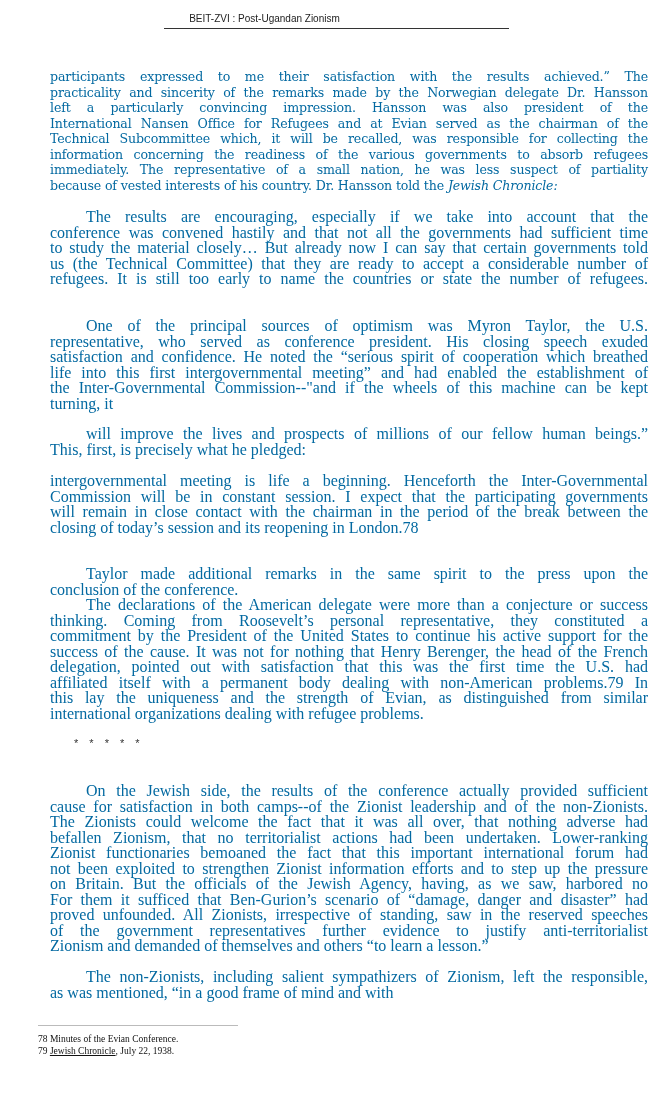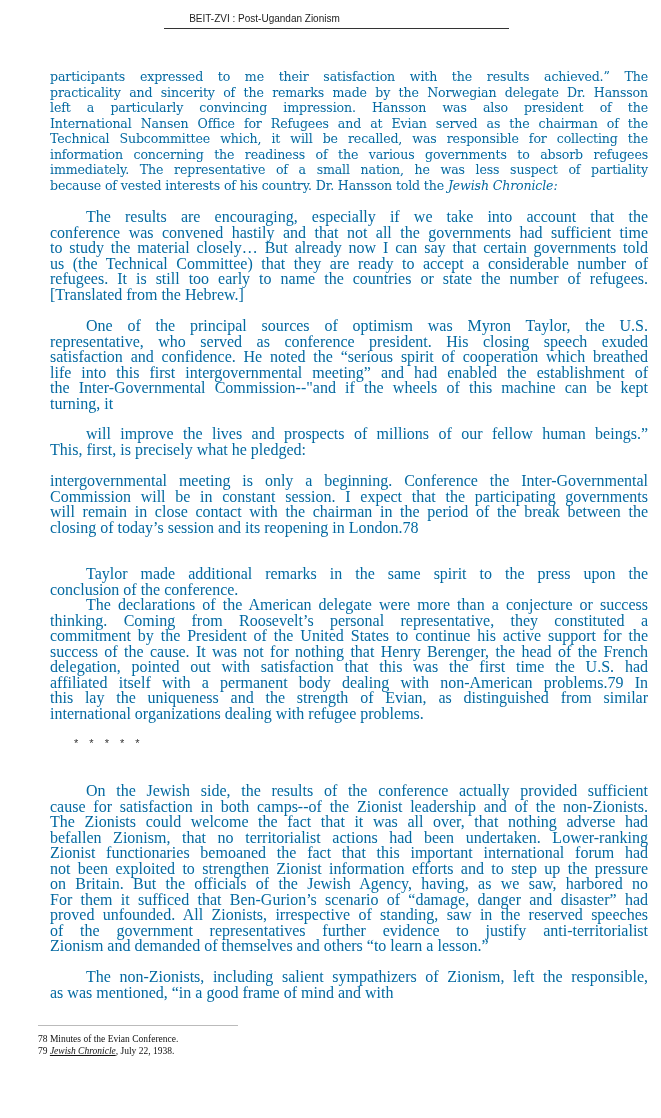--- a/index.html
+++ b/index.html
@@ -79,21 +79,21 @@
     }
     .footnotes {
       position: absolute;
       top: 1034px;
       left: 38px;
       font-family: "Liberation Serif", serif;
       font-size: 9.5px;
       line-height: 11.5px;
       color: #111;
     }
-    .footnotes u { text-decoration: underline; font-style: italic; }
+    .footnotes u { text-decoration: underline; }
     .folio {
       position: absolute;
       top: 1094px;
       left: 0;
       width: 661px;
       text-align: center;
       font-family: "Liberation Sans", sans-serif;
       font-size: 10px;
       color: #333;
       word-spacing: 8px;
@@ -116,39 +116,38 @@
   <span class="line">immediately. The representative of a small nation, he was less suspect of partiality</span>
   <span class="line last"><span>because of vested interests of his country. Dr. Hansson told the </span><span class="ital">Jewish Chronicle:</span></span>
 </div>
 
 <div class="body-text times" style="top:209px;">
   <span class="line indent">The results are encouraging, especially if we take into account that the</span>
   <span class="line">conference was convened hastily and that not all the governments had sufficient time</span>
   <span class="line">to study the material closely… But already now I can say that certain governments told</span>
   <span class="line">us (the Technical Committee) that they are ready to accept a considerable number of</span>
   <span class="line">refugees. It is still too early to name the countries or state the number of refugees.</span>
-  <span class="line last">[Translated from the Hebrew.]</span>
 </div>
 
 <div class="body-text times" style="top:318px;">
   <span class="line indent">One of the principal sources of optimism was Myron Taylor, the U.S.</span>
   <span class="line">representative, who served as conference president. His closing speech exuded</span>
   <span class="line">satisfaction and confidence. He noted the “serious spirit of cooperation which breathed</span>
   <span class="line">life into this first intergovernmental meeting” and had enabled the establishment of</span>
   <span class="line">the Inter-Governmental Commission--"and if the wheels of this machine can be kept</span>
   <span class="line last">turning, it</span>
 </div>
 
 <div class="body-text times" style="top:426px;">
   <span class="line indent">will improve the lives and prospects of millions of our fellow human beings.”</span>
   <span class="line last">This, first, is precisely what he pledged:</span>
 </div>
 
 <div class="body-text times" style="top:473px;">
-  <span class="line">intergovernmental meeting is only a beginning. Conference the Inter-Governmental</span>
+  <span class="line">intergovernmental meeting is life a beginning. Henceforth the Inter-Governmental</span>
   <span class="line">Commission will be in constant session. I expect that the participating governments</span>
   <span class="line">will remain in close contact with the chairman in the period of the break between the</span>
   <span class="line last">closing of today’s session and its reopening in London.78</span>
 </div>
 
 <div class="body-text times" style="top:566px;">
   <span class="line indent">Taylor made additional remarks in the same spirit to the press upon the</span>
   <span class="line last">conclusion of the conference.</span>
 </div>
 <div class="body-text times" style="top:597px;">

